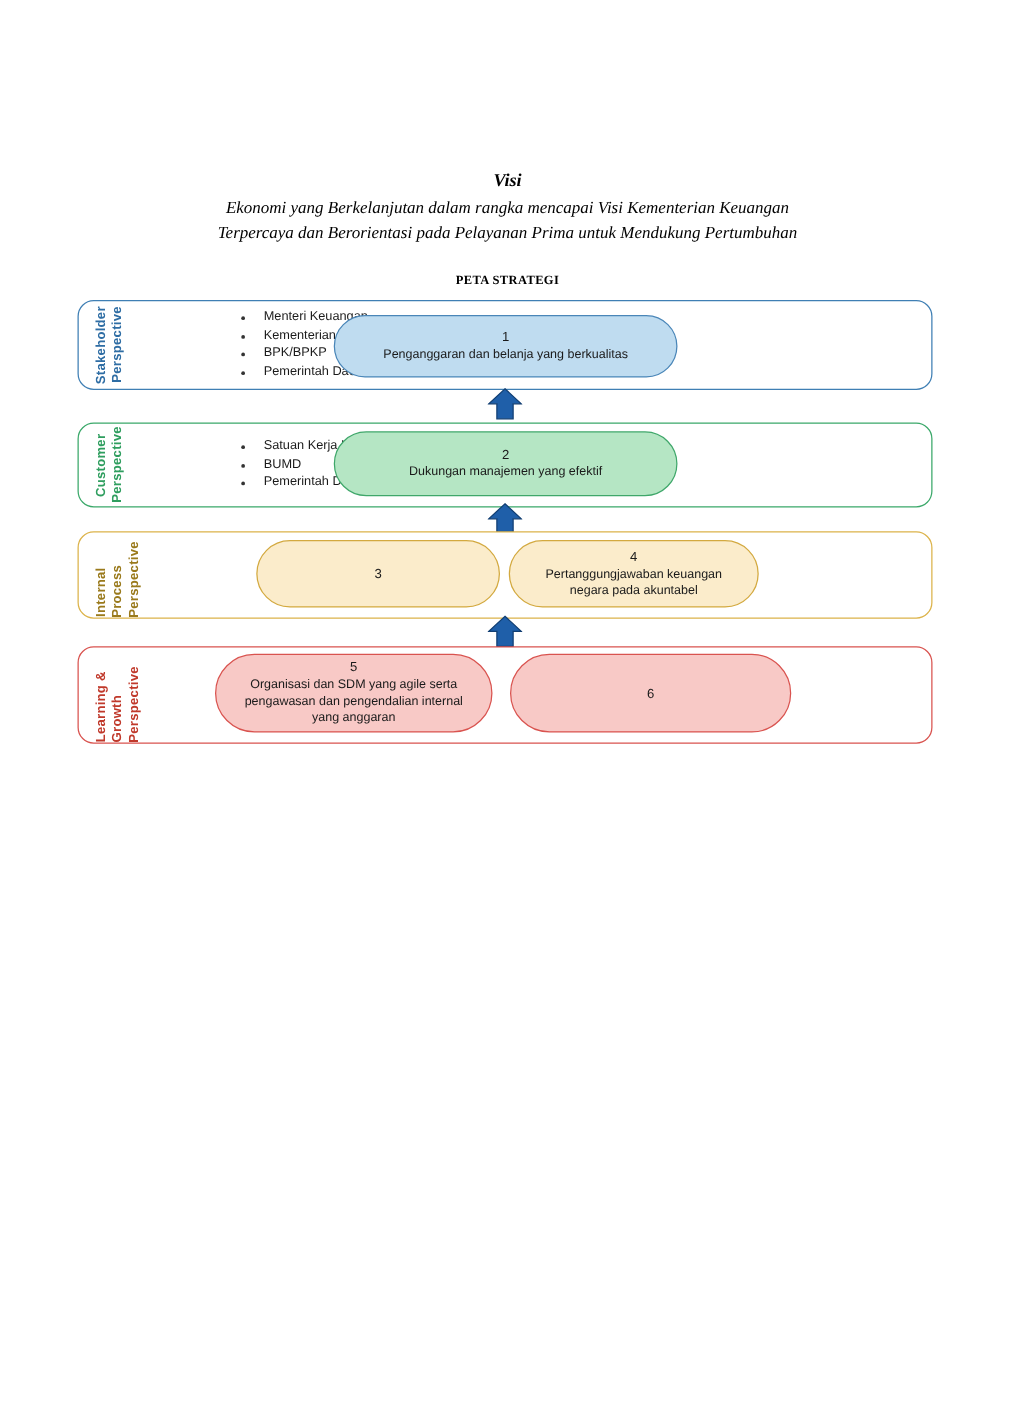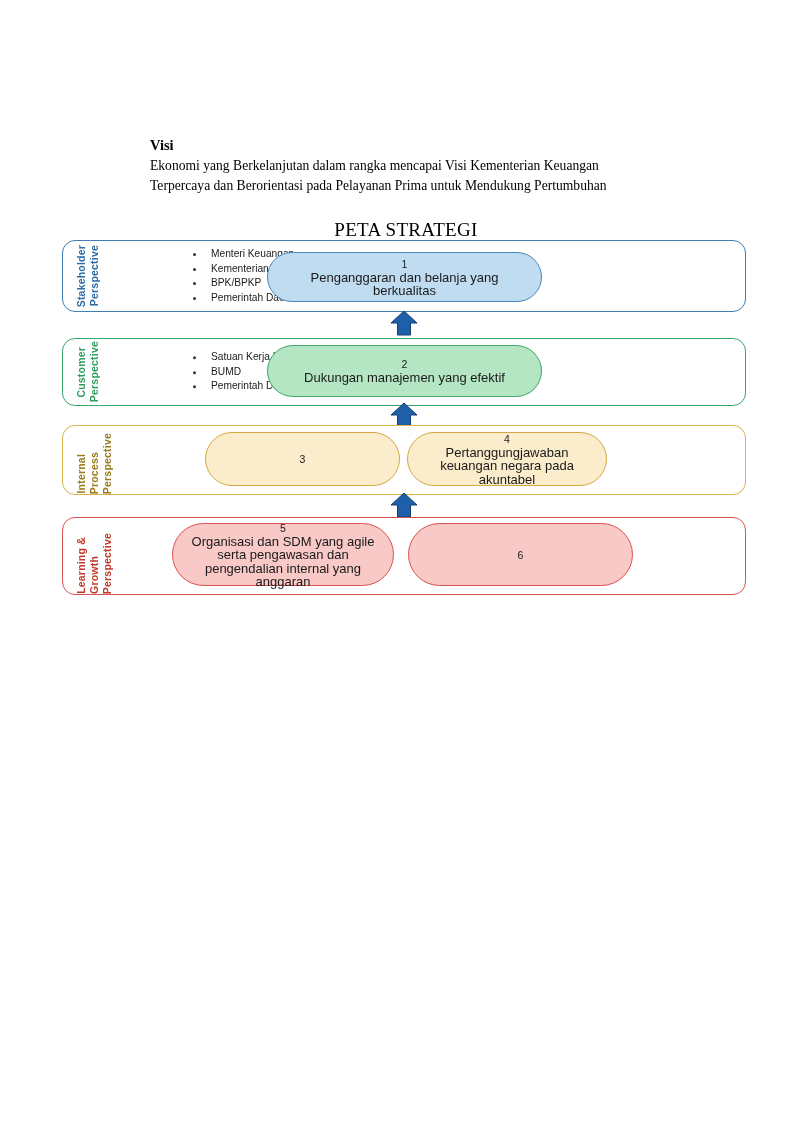--- a/index.html
+++ b/index.html
@@ -14,20 +14,22 @@
     font-family: "Liberation Sans", sans-serif;
     overflow: hidden;
   }
 
   
   .vision-block {
     position: absolute;
     left: 150px;
     top: 136px;
     width: 512px;
+    text-align: center;
+    font-style: italic;
   }
   .vision-title {
     font-family: "Liberation Serif", serif;
     font-weight: bold;
     font-size: 14.5px;
     color: #000000;
     line-height: 18px;
   }
   .vision-text {
     font-family: "Liberation Serif", serif;
@@ -36,22 +38,22 @@
     line-height: 19.5px;
     margin-top: 2px;
   }
   .map-title {
     position: absolute;
     left: 0;
     top: 219px;
     width: 812px;
     text-align: center;
     font-family: "Liberation Serif", serif;
-    font-weight: normal;
-    font-size: 19px;
+    font-weight: bold;
+    font-size: 10px;
     letter-spacing: 0.3px;
     color: #000000;
   }
 
   
   .row {
     position: absolute;
     left: 62px;
     width: 684px;
     box-sizing: border-box;
@@ -137,21 +139,21 @@
     justify-content: center;
     text-align: center;
     padding: 4px 14px;
   }
   .pill .num {
     font-size: 10.5px;
     line-height: 14px;
     color: #1a1a1a;
   }
   .pill .body {
-    font-size: 13px;
+    font-size: 10px;
     line-height: 13.5px;
     color: #1a1a1a;
   }
 
   .pill-1 {
     left: 267px; top: 252px; width: 275px; height: 50px;
     background: #bfdcf0; border-color: #4a86b8;
   }
   .pill-2 {
     left: 267px; top: 345px; width: 275px; height: 52px;

